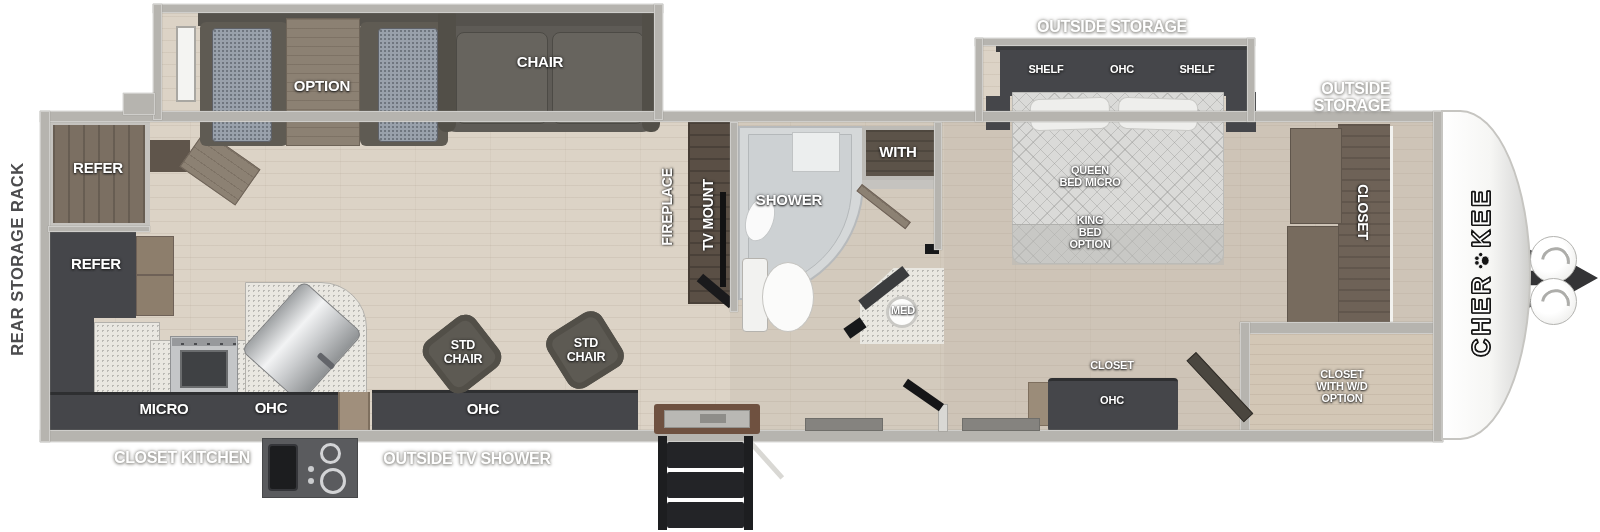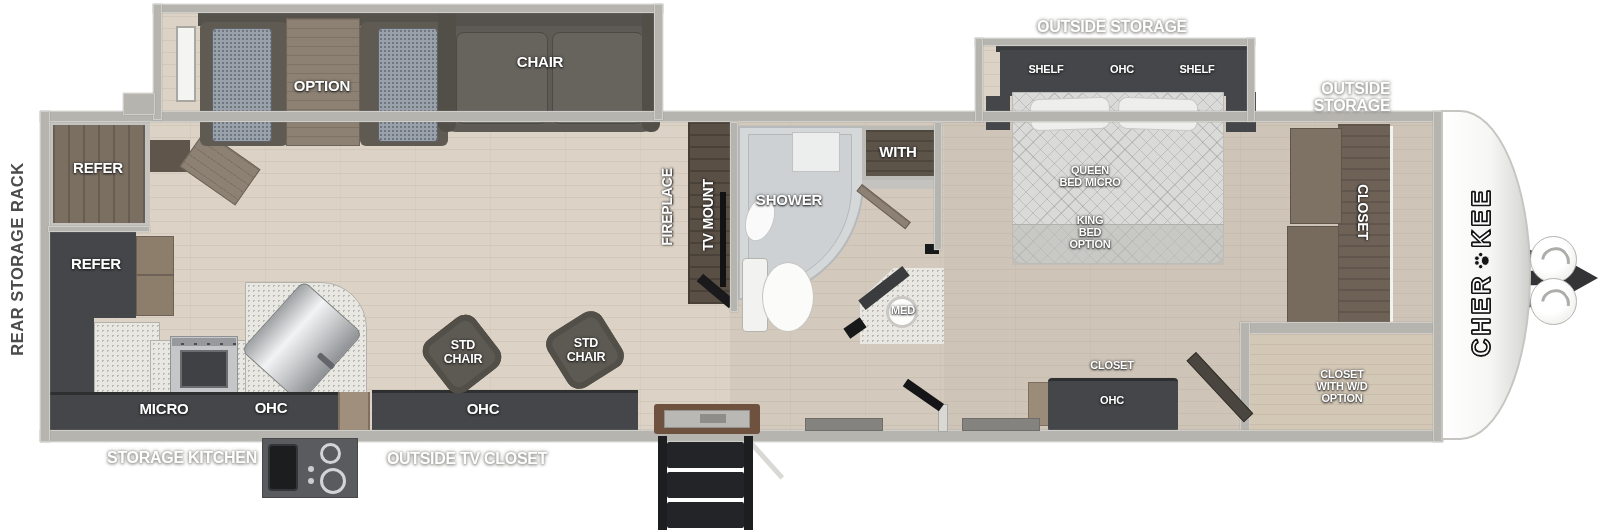--- a/index.html
+++ b/index.html
@@ -219,19 +219,19 @@
 BED MICRO</div>
   <div class="lbl s13" style="left:1090px;top:233px;">KING
 BED
 OPTION</div>
   <div class="lbl s13" style="left:1112px;top:366px;">CLOSET</div>
   <div class="lbl s13" style="left:1112px;top:401px;">OHC</div>
   <div class="lbl vdn" style="left:1362px;top:212px;transform:translate(-50%,-50%);">CLOSET</div>
   <div class="lbl s13" style="left:1342px;top:387px;">CLOSET
 WITH W/D
 OPTION</div>
-  <div class="lbl lblo" style="left:182px;top:458px;">STORAGE KITCHEN</div>
-  <div class="lbl lblo" style="left:467px;top:459px;">OUTSIDE TV CLOSET</div>
+  <div class="lbl lblo" style="left:182px;top:458px;">CLOSET KITCHEN</div>
+  <div class="lbl lblo" style="left:467px;top:459px;">OUTSIDE TV SHOWER</div>
   <div class="lbl lblo" style="left:1112px;top:27px;">OUTSIDE STORAGE</div>
   <div class="lbl lblo" style="left:1352px;top:97px;z-index:10;text-align:right;">OUTSIDE
 STORAGE</div>
 
 </div>
 
 </body></html>

